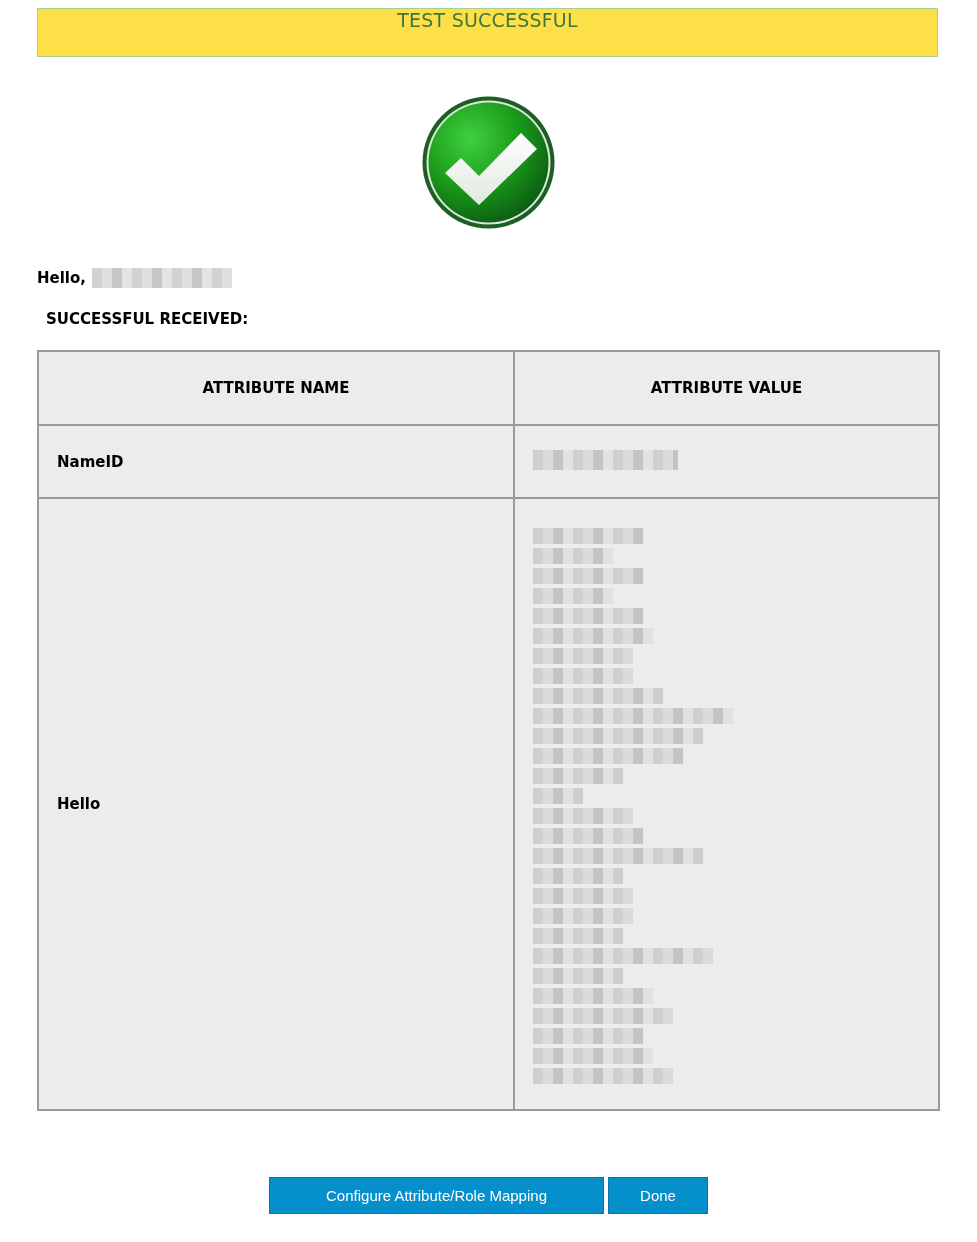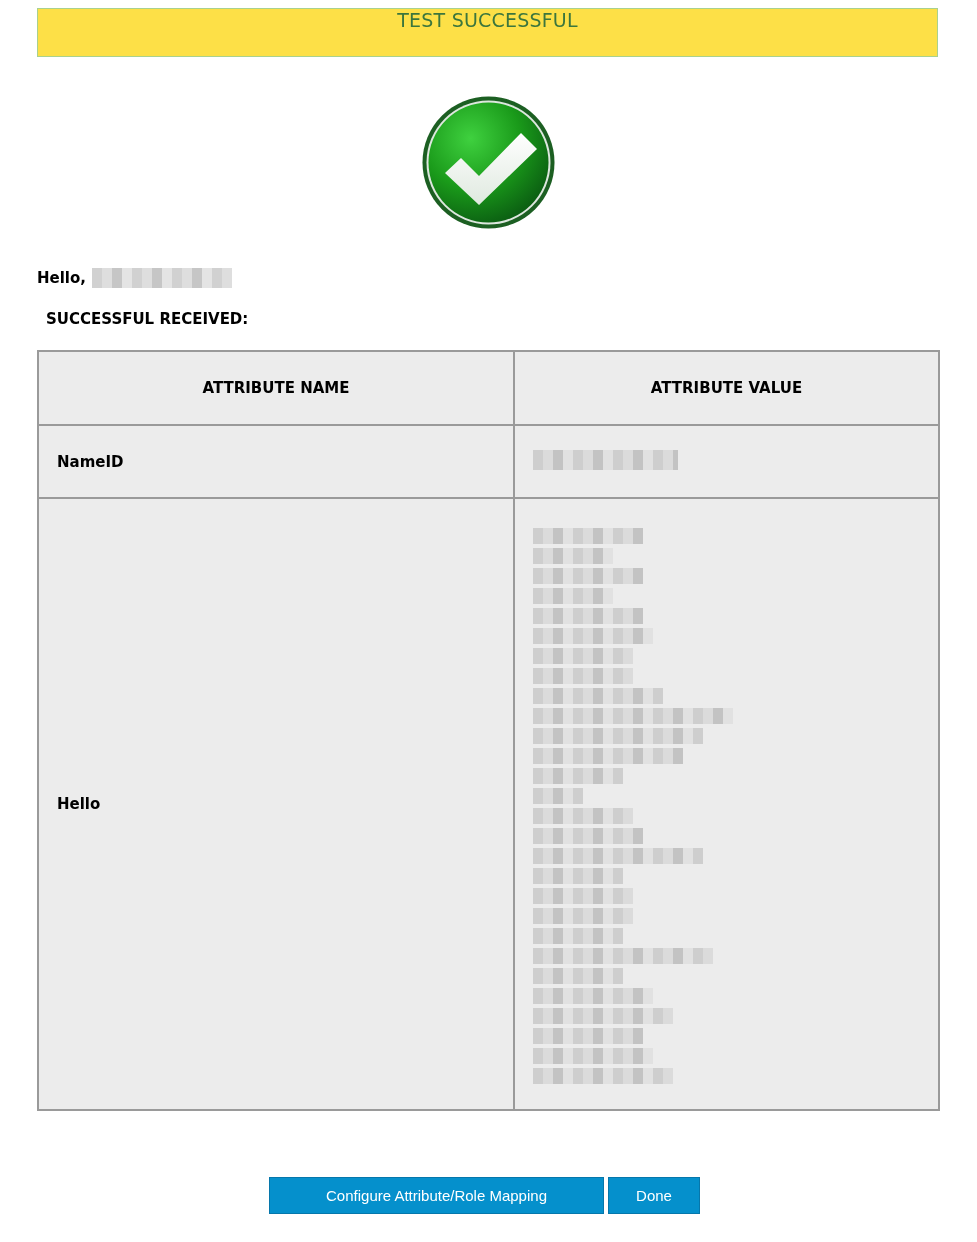--- a/index.html
+++ b/index.html
@@ -117,21 +117,21 @@
       font-family: "Liberation Sans", sans-serif;
       font-size: 15px;
       height: 37px;
       display: flex;
       align-items: center;
       justify-content: center;
       cursor: pointer;
       box-sizing: border-box;
     }
     .btn.configure { width: 335px; }
-    .btn.done { width: 92px; }
+    .btn.done { width: 100px; }
   </style>
 </head>
 <body>
 
 <div class="page">
 
   <div class="banner">
     <span>TEST SUCCESSFUL</span>
   </div>
 

